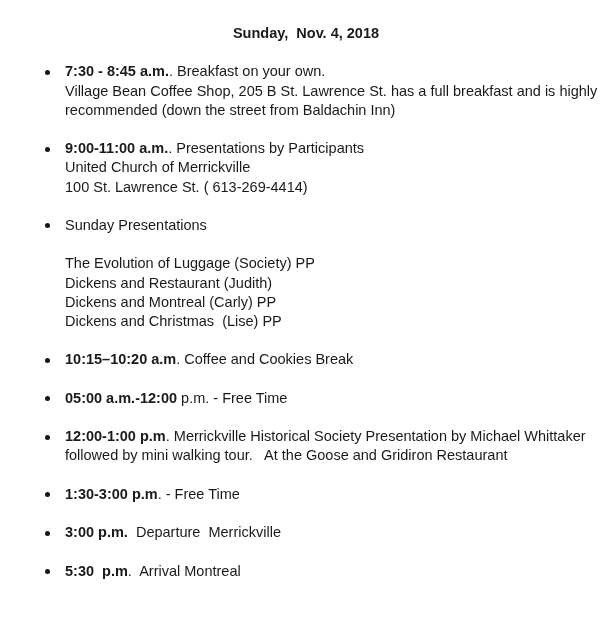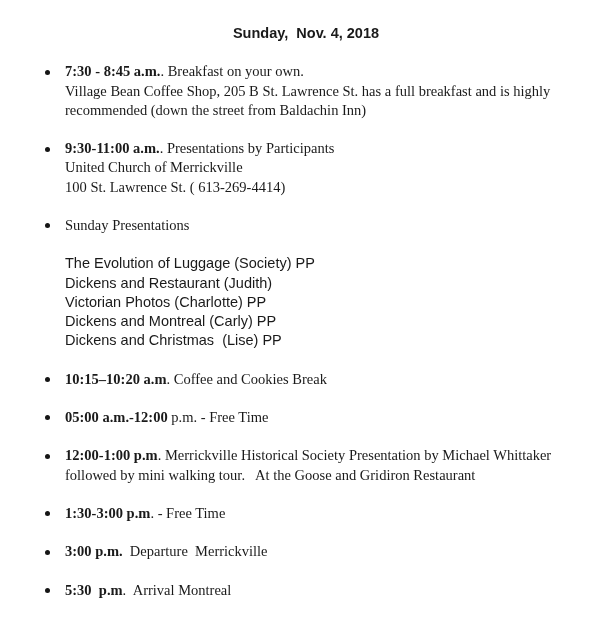--- a/index.html
+++ b/index.html
@@ -26,21 +26,20 @@
   .title {
     font-weight: bold;
     text-align: center;
   }
   .block {
     margin-top: 19.2px;
   }
   .bullet {
     position: relative;
     padding-left: 47px;
-    font-family: Liberation Serif, serif;
   }
   .dot {
     position: absolute;
     left: 27px;
     top: 7.5px;
     width: 5px;
     height: 5px;
     border-radius: 50%;
     background: #151515;
   }
@@ -58,34 +57,33 @@
 
   <div class="block bullet">
     <span class="dot"></span>
     <p><b>7:30 - 8:45 a.m.</b><span>. Breakfast on your own.</span></p>
     <p>Village Bean Coffee Shop, 205 B St. Lawrence St. has a full breakfast and is highly</p>
     <p>recommended (down the street from Baldachin Inn)</p>
   </div>
 
   <div class="block bullet">
     <span class="dot"></span>
-    <p><b>9:30-11:00 a.m.</b><span>. Presentations by Participants</span></p>
+    <p><b>9:00-11:00 a.m.</b><span>. Presentations by Participants</span></p>
     <p>United Church of Merrickville</p>
     <p>100 St. Lawrence St. ( 613-269-4414)</p>
   </div>
 
   <div class="block bullet">
     <span class="dot"></span>
     <p><b></b><span>Sunday Presentations</span></p>
   </div>
 
   <div class="block plain">
     <p>The Evolution of Luggage (Society) PP</p>
     <p>Dickens and Restaurant (Judith)</p>
-    <p>Victorian Photos (Charlotte) PP</p>
     <p>Dickens and Montreal (Carly) PP</p>
     <p>Dickens and Christmas  (Lise) PP</p>
   </div>
 
   <div class="block bullet">
     <span class="dot"></span>
     <p><b>10:15–10:20 a.m</b><span>. Coffee and Cookies Break</span></p>
   </div>
 
   <div class="block bullet">

